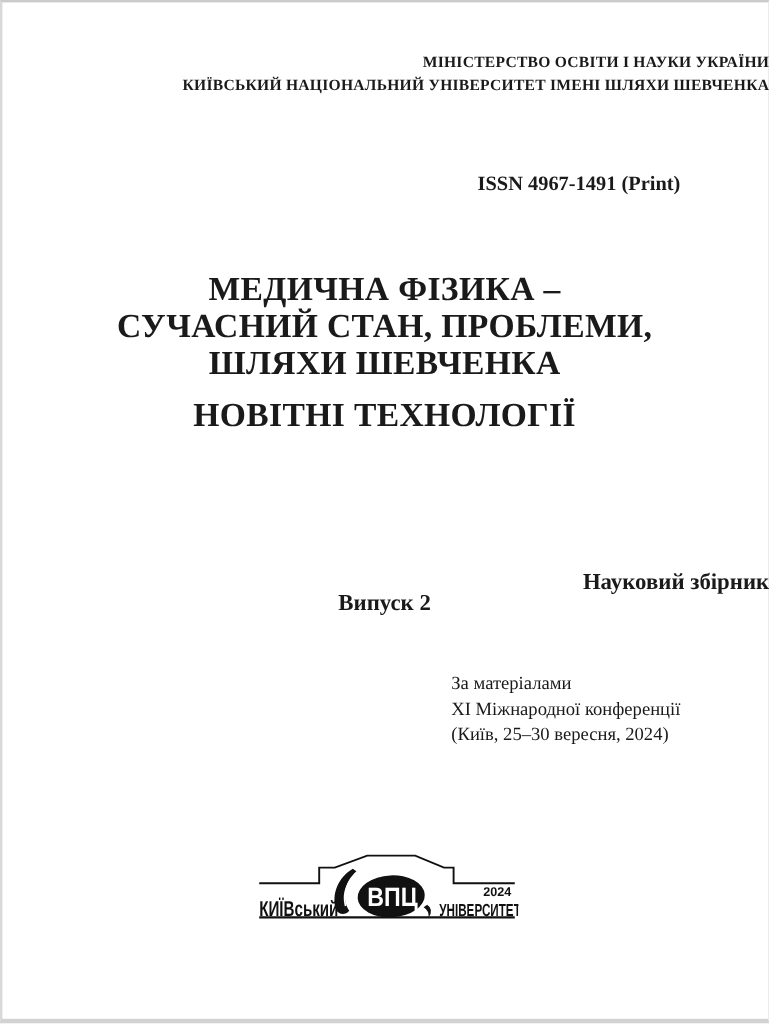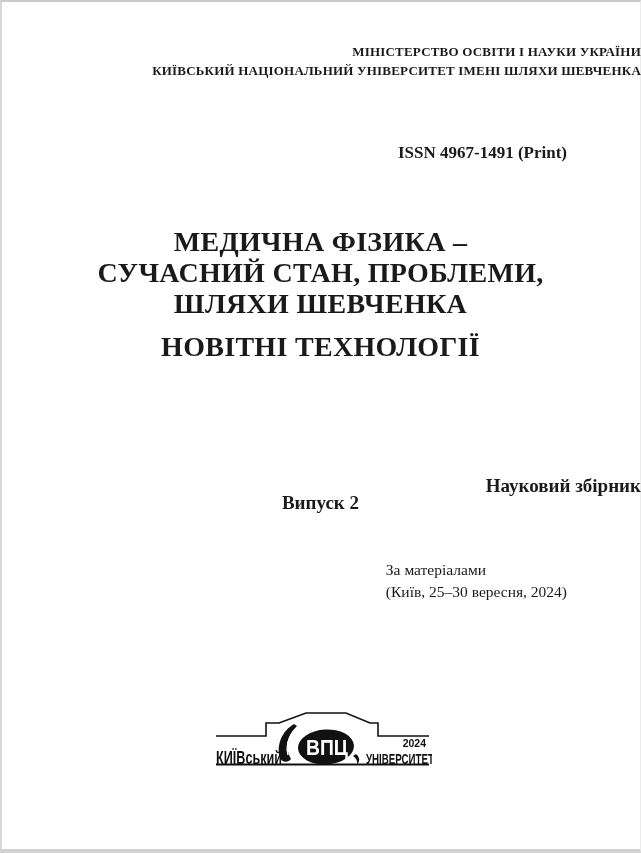--- a/index.html
+++ b/index.html
@@ -79,20 +79,21 @@
   <div>ШЛЯХИ ШЕВЧЕНКА</div>
   <div class="title-subtitle">НОВІТНІ ТЕХНОЛОГІЇ</div>
 </div>
 
 <div class="collection-type">Науковий збірник</div>
 
 <div class="issue">Випуск 2</div>
 
 <div class="conference-block">
   <div>За матеріалами</div>
+  <div>ХІ Міжнародної конференції</div>
   <div>(Київ, 25–30 вересня, 2024)</div>
 </div>
 
 <div class="logo-wrap">
   <svg width="218" height="70" viewBox="0 0 218 70" xmlns="http://www.w3.org/2000/svg">
 
     <path d="M2,38 H52 V25 H65 L92,15 H132 L156,25 H164 V38 H215" fill="none" stroke="#111111" stroke-width="1.6"></path>
 
     <line x1="2" y1="66.5" x2="215" y2="66.5" stroke="#111111" stroke-width="2"></line>
 

